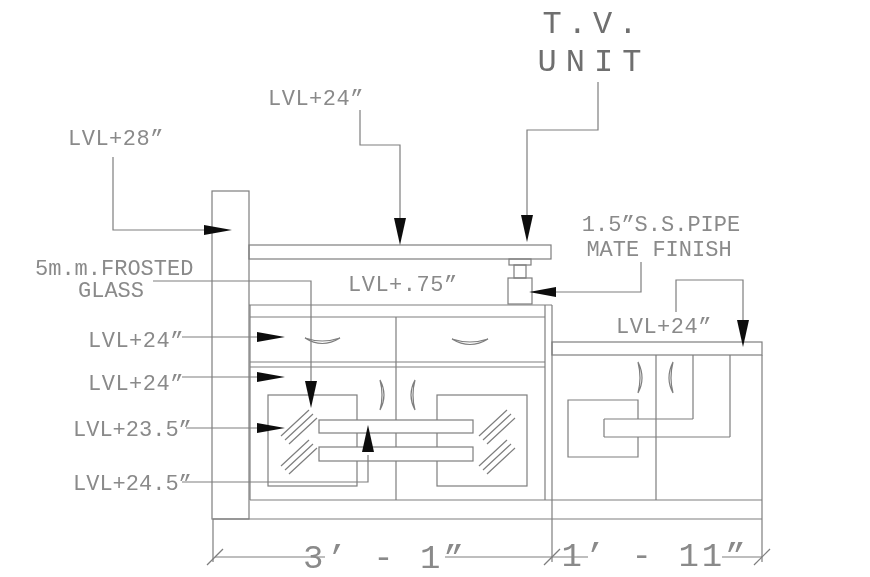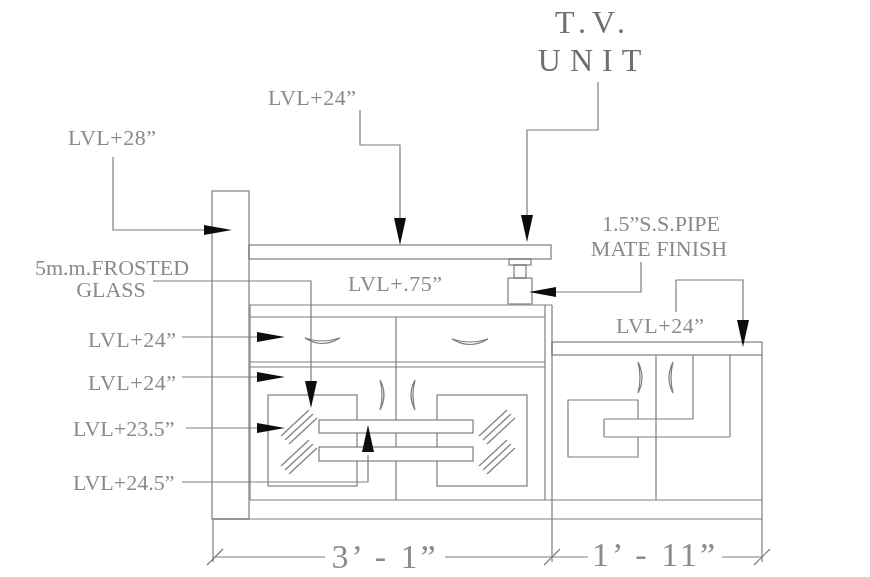--- a/index.html
+++ b/index.html
@@ -6,21 +6,21 @@
     --c-background:#ffffff;
     --c-line:#7e7e7e;
     --c-arrow:#0d0d0d;
     --c-text:#8a8a8a;
     --c-title:#6f6f6f;
   }
   html,body{margin:0;padding:0;background:#fff;}
   .stage{
     width:870px;height:577px;background:var(--c-background);
     position:relative;overflow:hidden;
-    font-family:Liberation Serif, serif;
+    font-family:Liberation Mono, monospace;
   }
   svg{display:block;}
   .ln{fill:none;stroke:var(--c-line);stroke-width:1.2;}
   .fw{fill:#ffffff;stroke:var(--c-line);stroke-width:1.2;}
   .arr{fill:var(--c-arrow);stroke:none;}
   text{fill:var(--c-text);}
   .lbl{font-size:22px;letter-spacing:0.5px;}
   .lbl-s{font-size:22px;letter-spacing:0px;}
   .ttl{font-size:32px;fill:var(--c-title);letter-spacing:6px;}
   .ttl2{font-size:32px;fill:var(--c-title);letter-spacing:9px;}

